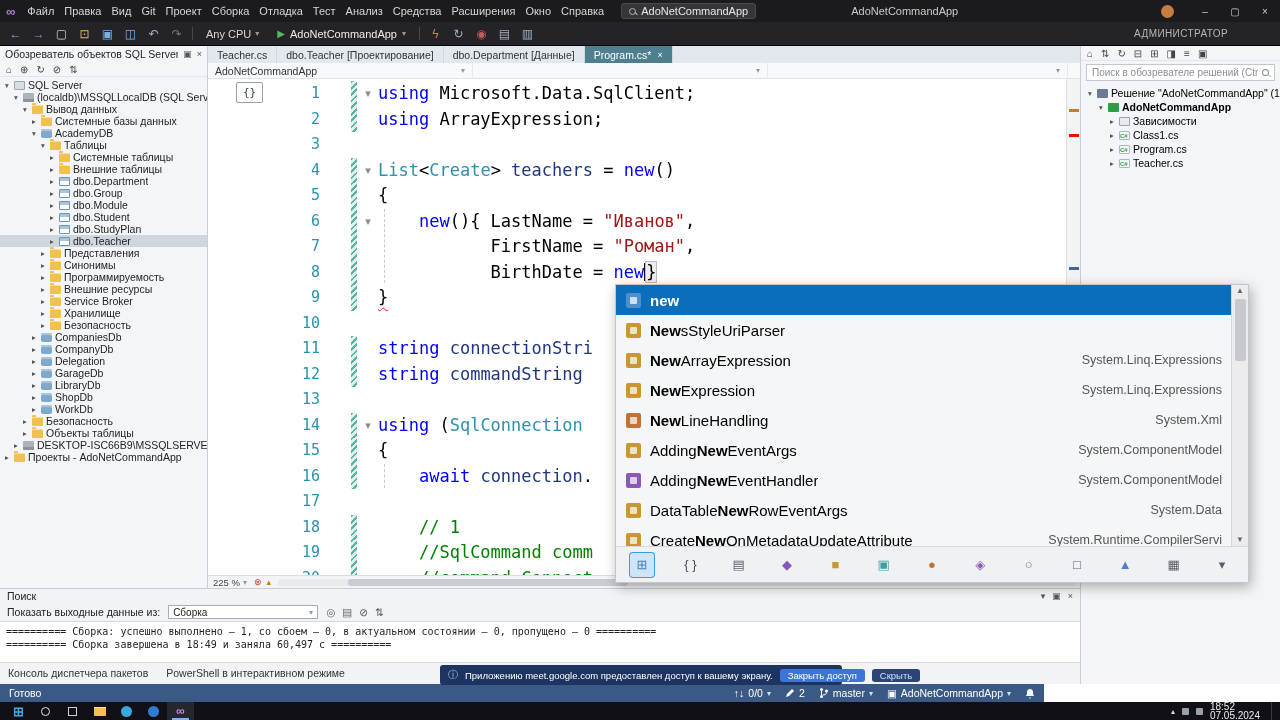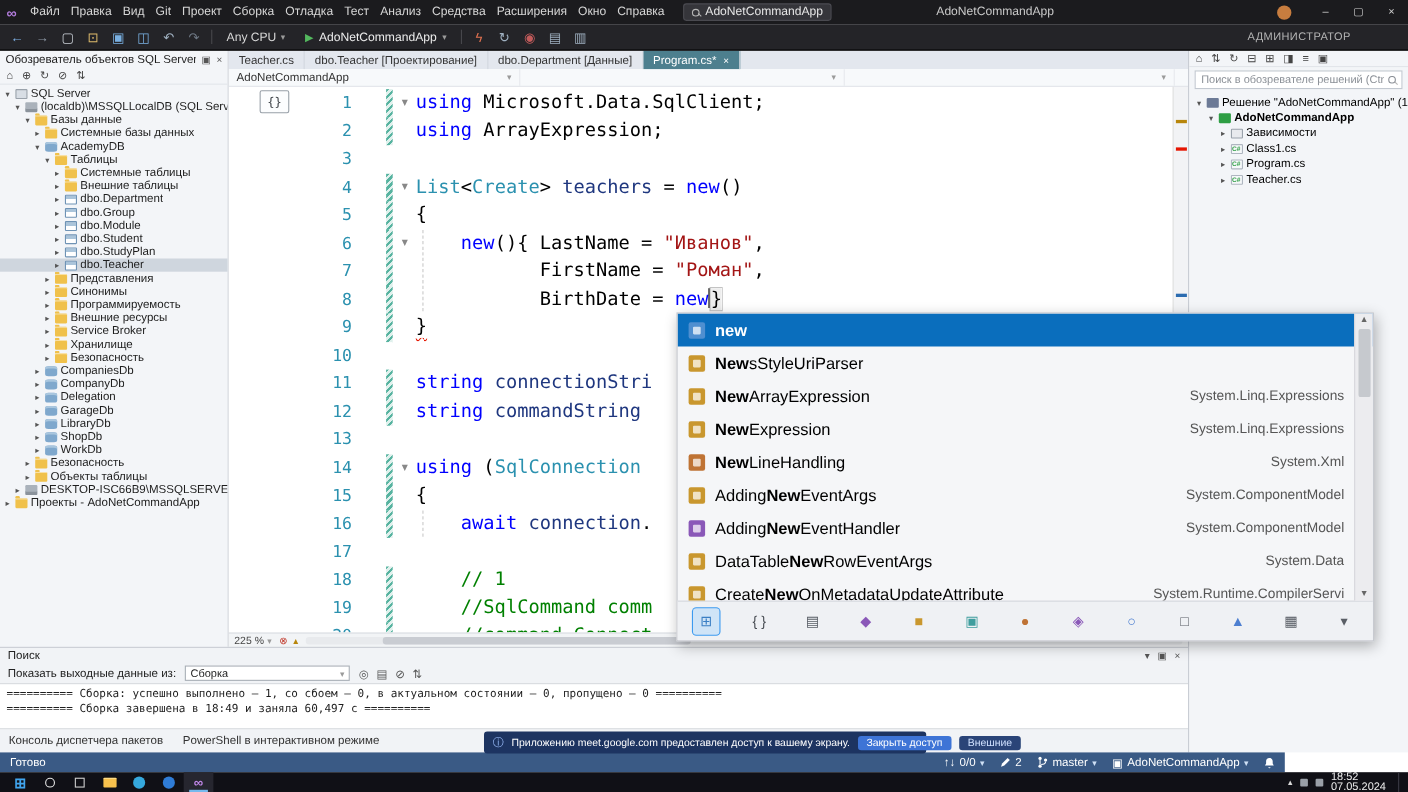--- a/index.html
+++ b/index.html
@@ -115,21 +115,21 @@
   .fico{width:24px;height:24px;display:flex;align-items:center;justify-content:center;font-size:13px;color:#5a5f66;border-radius:3px}
   .fico.active{background:#cfe4f7;box-shadow:0 0 0 1px #3b9af0}
 
   
   #toast{position:absolute;left:440px;top:665px;width:402px;height:20px;background:#1d3461;border-radius:3px;display:flex;align-items:center;gap:7px;padding:0 8px;color:#fff;font-size:9.5px;z-index:60;white-space:nowrap}
   .tinfo{color:#9ec1ff;font-size:10px}
   .tbtn1{background:#3e74d6;color:#fff;border-radius:3px;padding:1px 8px}
   .tbtn2{background:#2a4478;color:#cfe0ff;border-radius:3px;padding:1px 8px}
 
   
-  #statusbar{position:absolute;left:0;top:684px;width:1168px;height:18px;background:#3a5a85;color:#fff;display:flex;align-items:center;font-size:10.5px;padding:0 9px;gap:14px;z-index:10}
+  #statusbar{position:absolute;left:0;top:684px;width:1044px;height:18px;background:#3a5a85;color:#fff;display:flex;align-items:center;font-size:10.5px;padding:0 9px;gap:14px;z-index:10}
   .sbright{margin-left:auto;display:flex;align-items:center;gap:14px}
   .sbitem{display:flex;align-items:center;gap:4px}
   .sbitem .chev{color:#cfe0f5}
 
   
   #taskbar{position:absolute;left:0;top:702px;width:1280px;height:18px;background:#101016;display:flex;align-items:center;padding:0 5px;z-index:70}
   #tbitems{display:flex;align-items:center}
   .tbk{width:27px;height:18px;display:flex;align-items:center;justify-content:center;position:relative}
   .tbk.active{background:#26262f}
   .tbk.active::after{content:"";position:absolute;left:5px;right:5px;bottom:0;height:2px;background:#76b9ed}
@@ -220,21 +220,21 @@
         <span class="tlabel">SQL Server</span>
       </div>
       <div class="trow" style="padding-left: 12px;">
         <span class="texp">▾</span>
         <span class="ti i-server"></span>
         <span class="tlabel">(localdb)\MSSQLLocalDB (SQL Server 15.0.</span>
       </div>
       <div class="trow" style="padding-left: 21px;">
         <span class="texp">▾</span>
         <span class="ti i-folder"></span>
-        <span class="tlabel">Базы данные</span>
+        <span class="tlabel">Вывод данных</span>
       </div>
       <div class="trow" style="padding-left: 30px;">
         <span class="texp">▸</span>
         <span class="ti i-folder"></span>
         <span class="tlabel">Системные базы данных</span>
       </div>
       <div class="trow" style="padding-left: 30px;">
         <span class="texp">▾</span>
         <span class="ti i-db"></span>
         <span class="tlabel">AcademyDB</span>
@@ -683,21 +683,21 @@
       <span class="fico" style="color: rgb(77, 127, 208);">▲</span>
       <span class="fico" style="color: rgb(90, 95, 102);">▦</span>
       <span class="fico" style="color: rgb(90, 95, 102);">▾</span>
     </div>
 </div>
 
 <div id="toast">
   <span class="tinfo">ⓘ</span>
   <span>Приложению meet.google.com предоставлен доступ к вашему экрану.</span>
   <span class="tbtn1">Закрыть доступ</span>
-  <span class="tbtn2">Внешние</span>
+  <span class="tbtn2">Скрыть</span>
 </div>
 
 <footer id="statusbar">
   <span>Готово</span>
   <div class="sbright">
     <div class="sbitem">
       <span>↑↓</span>
       <span>0/0</span>
       <span class="chev">▾</span>
     </div>

